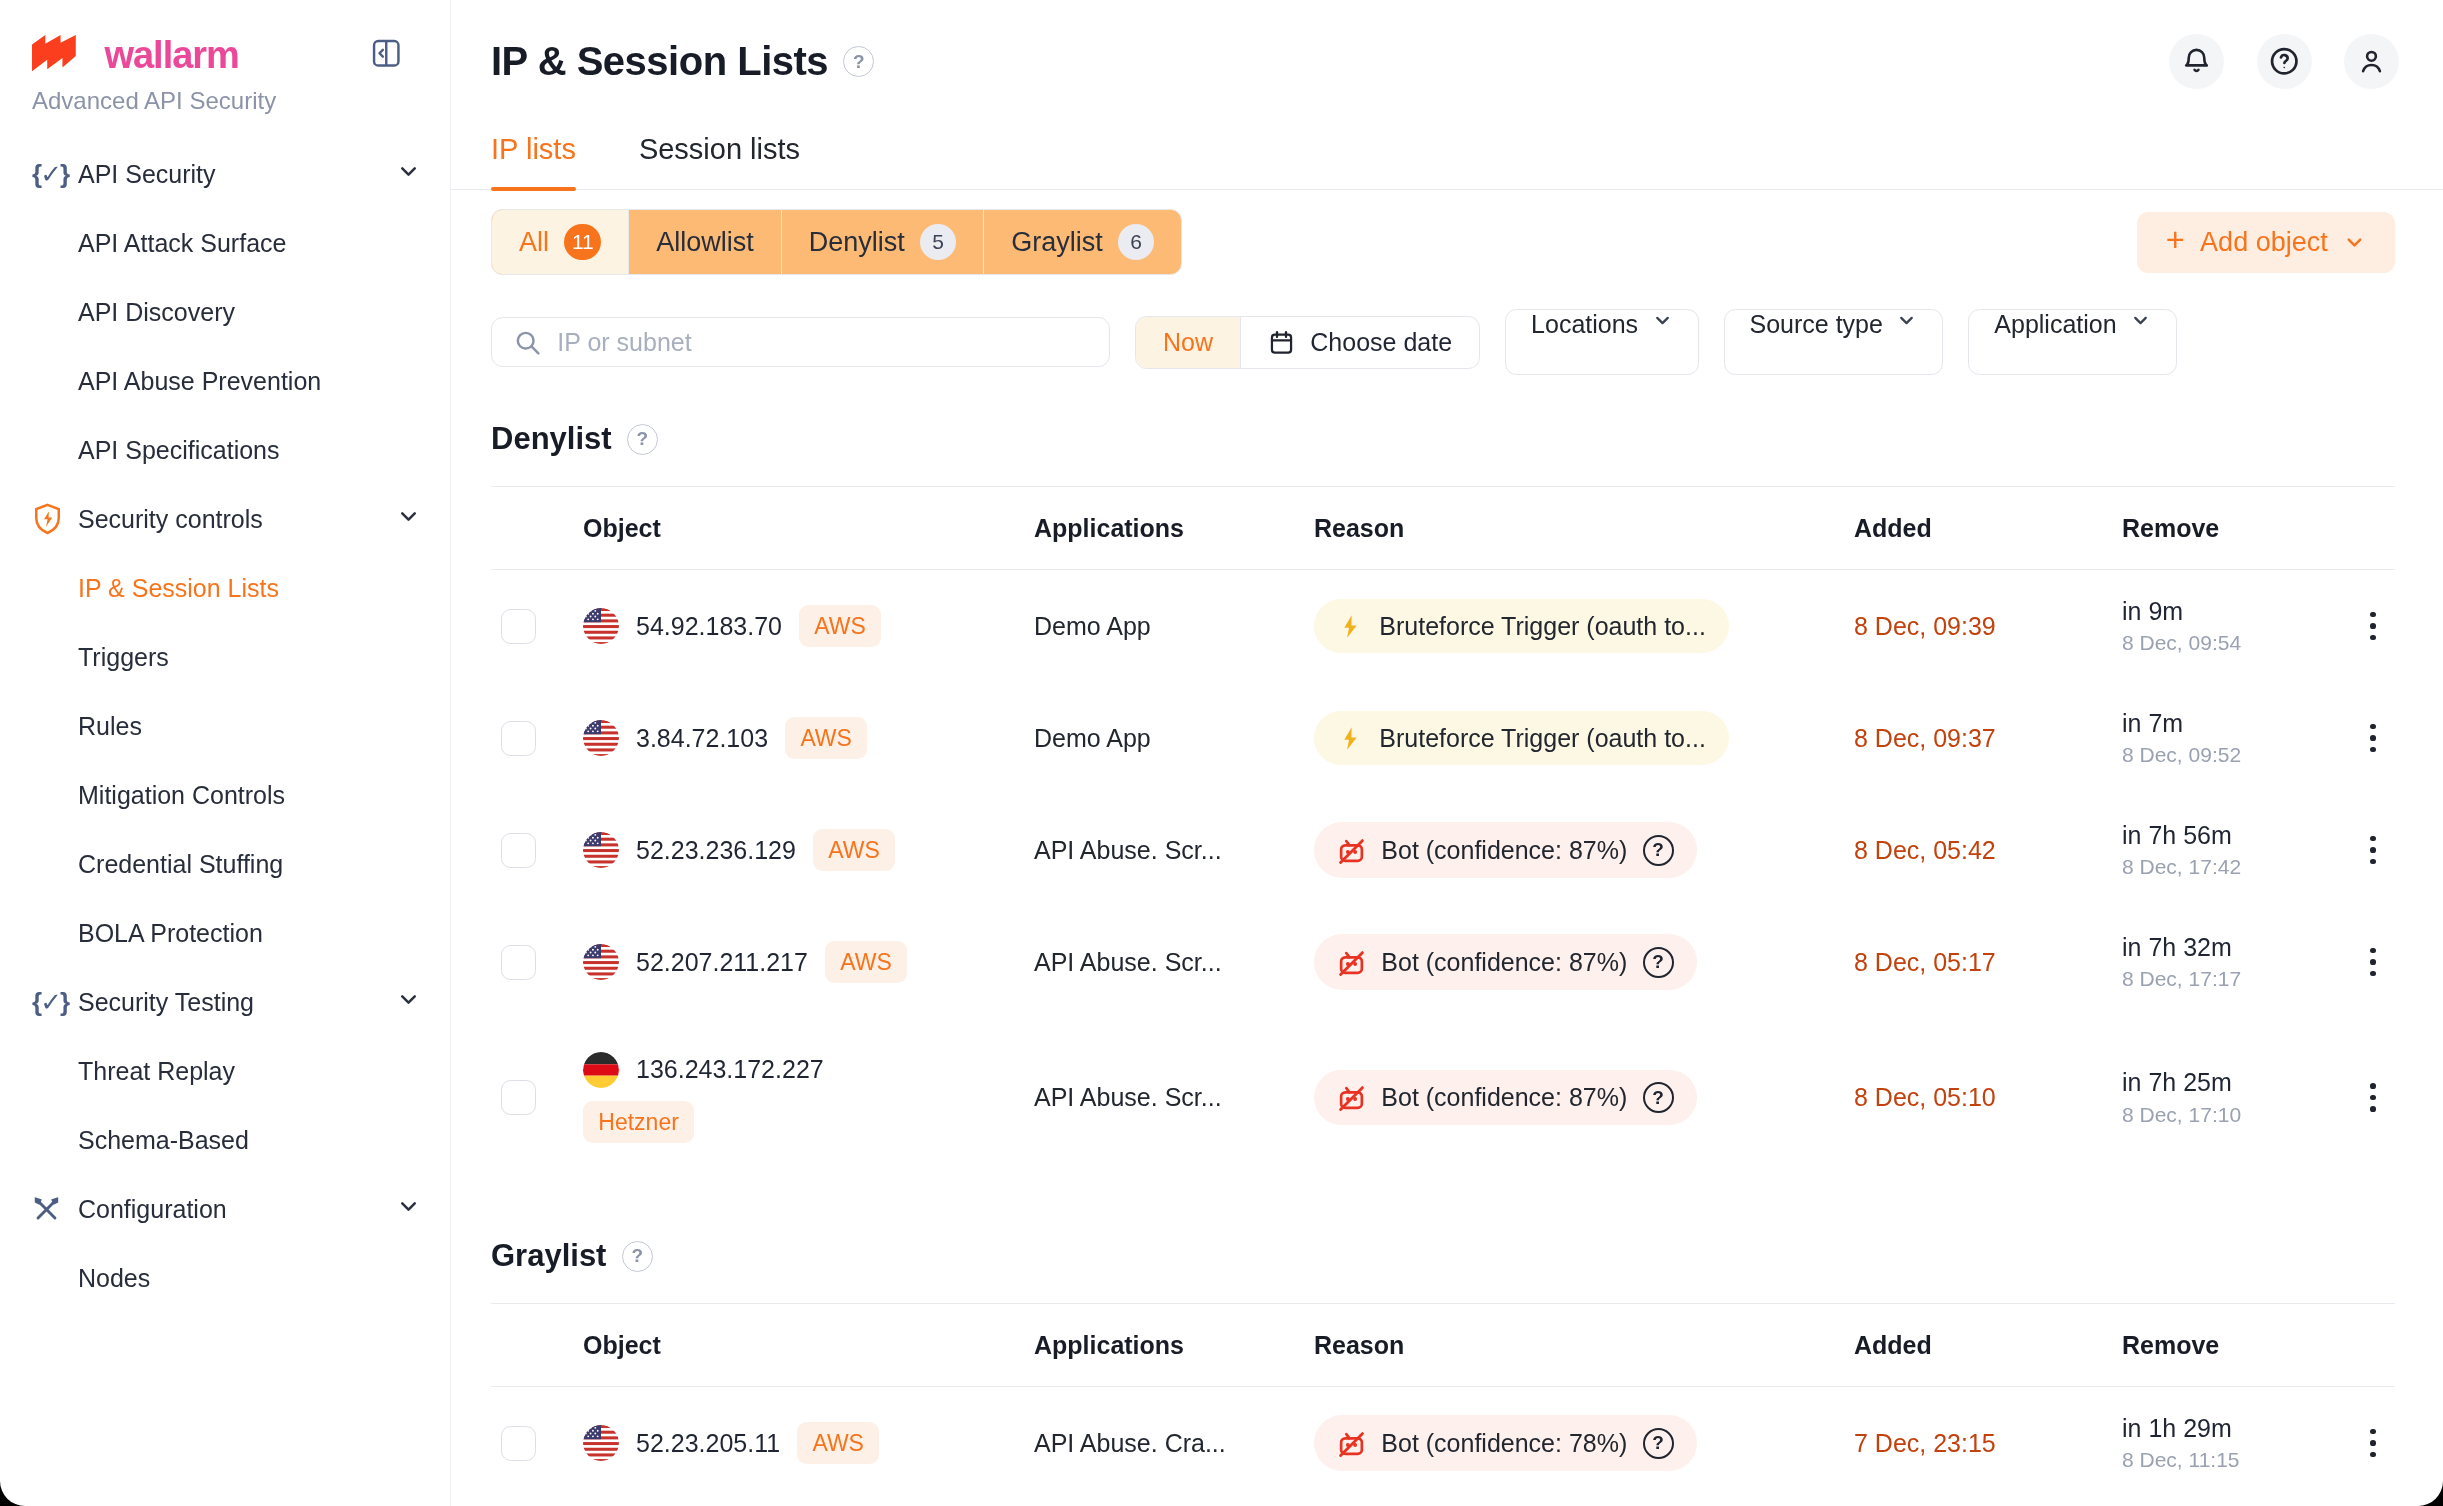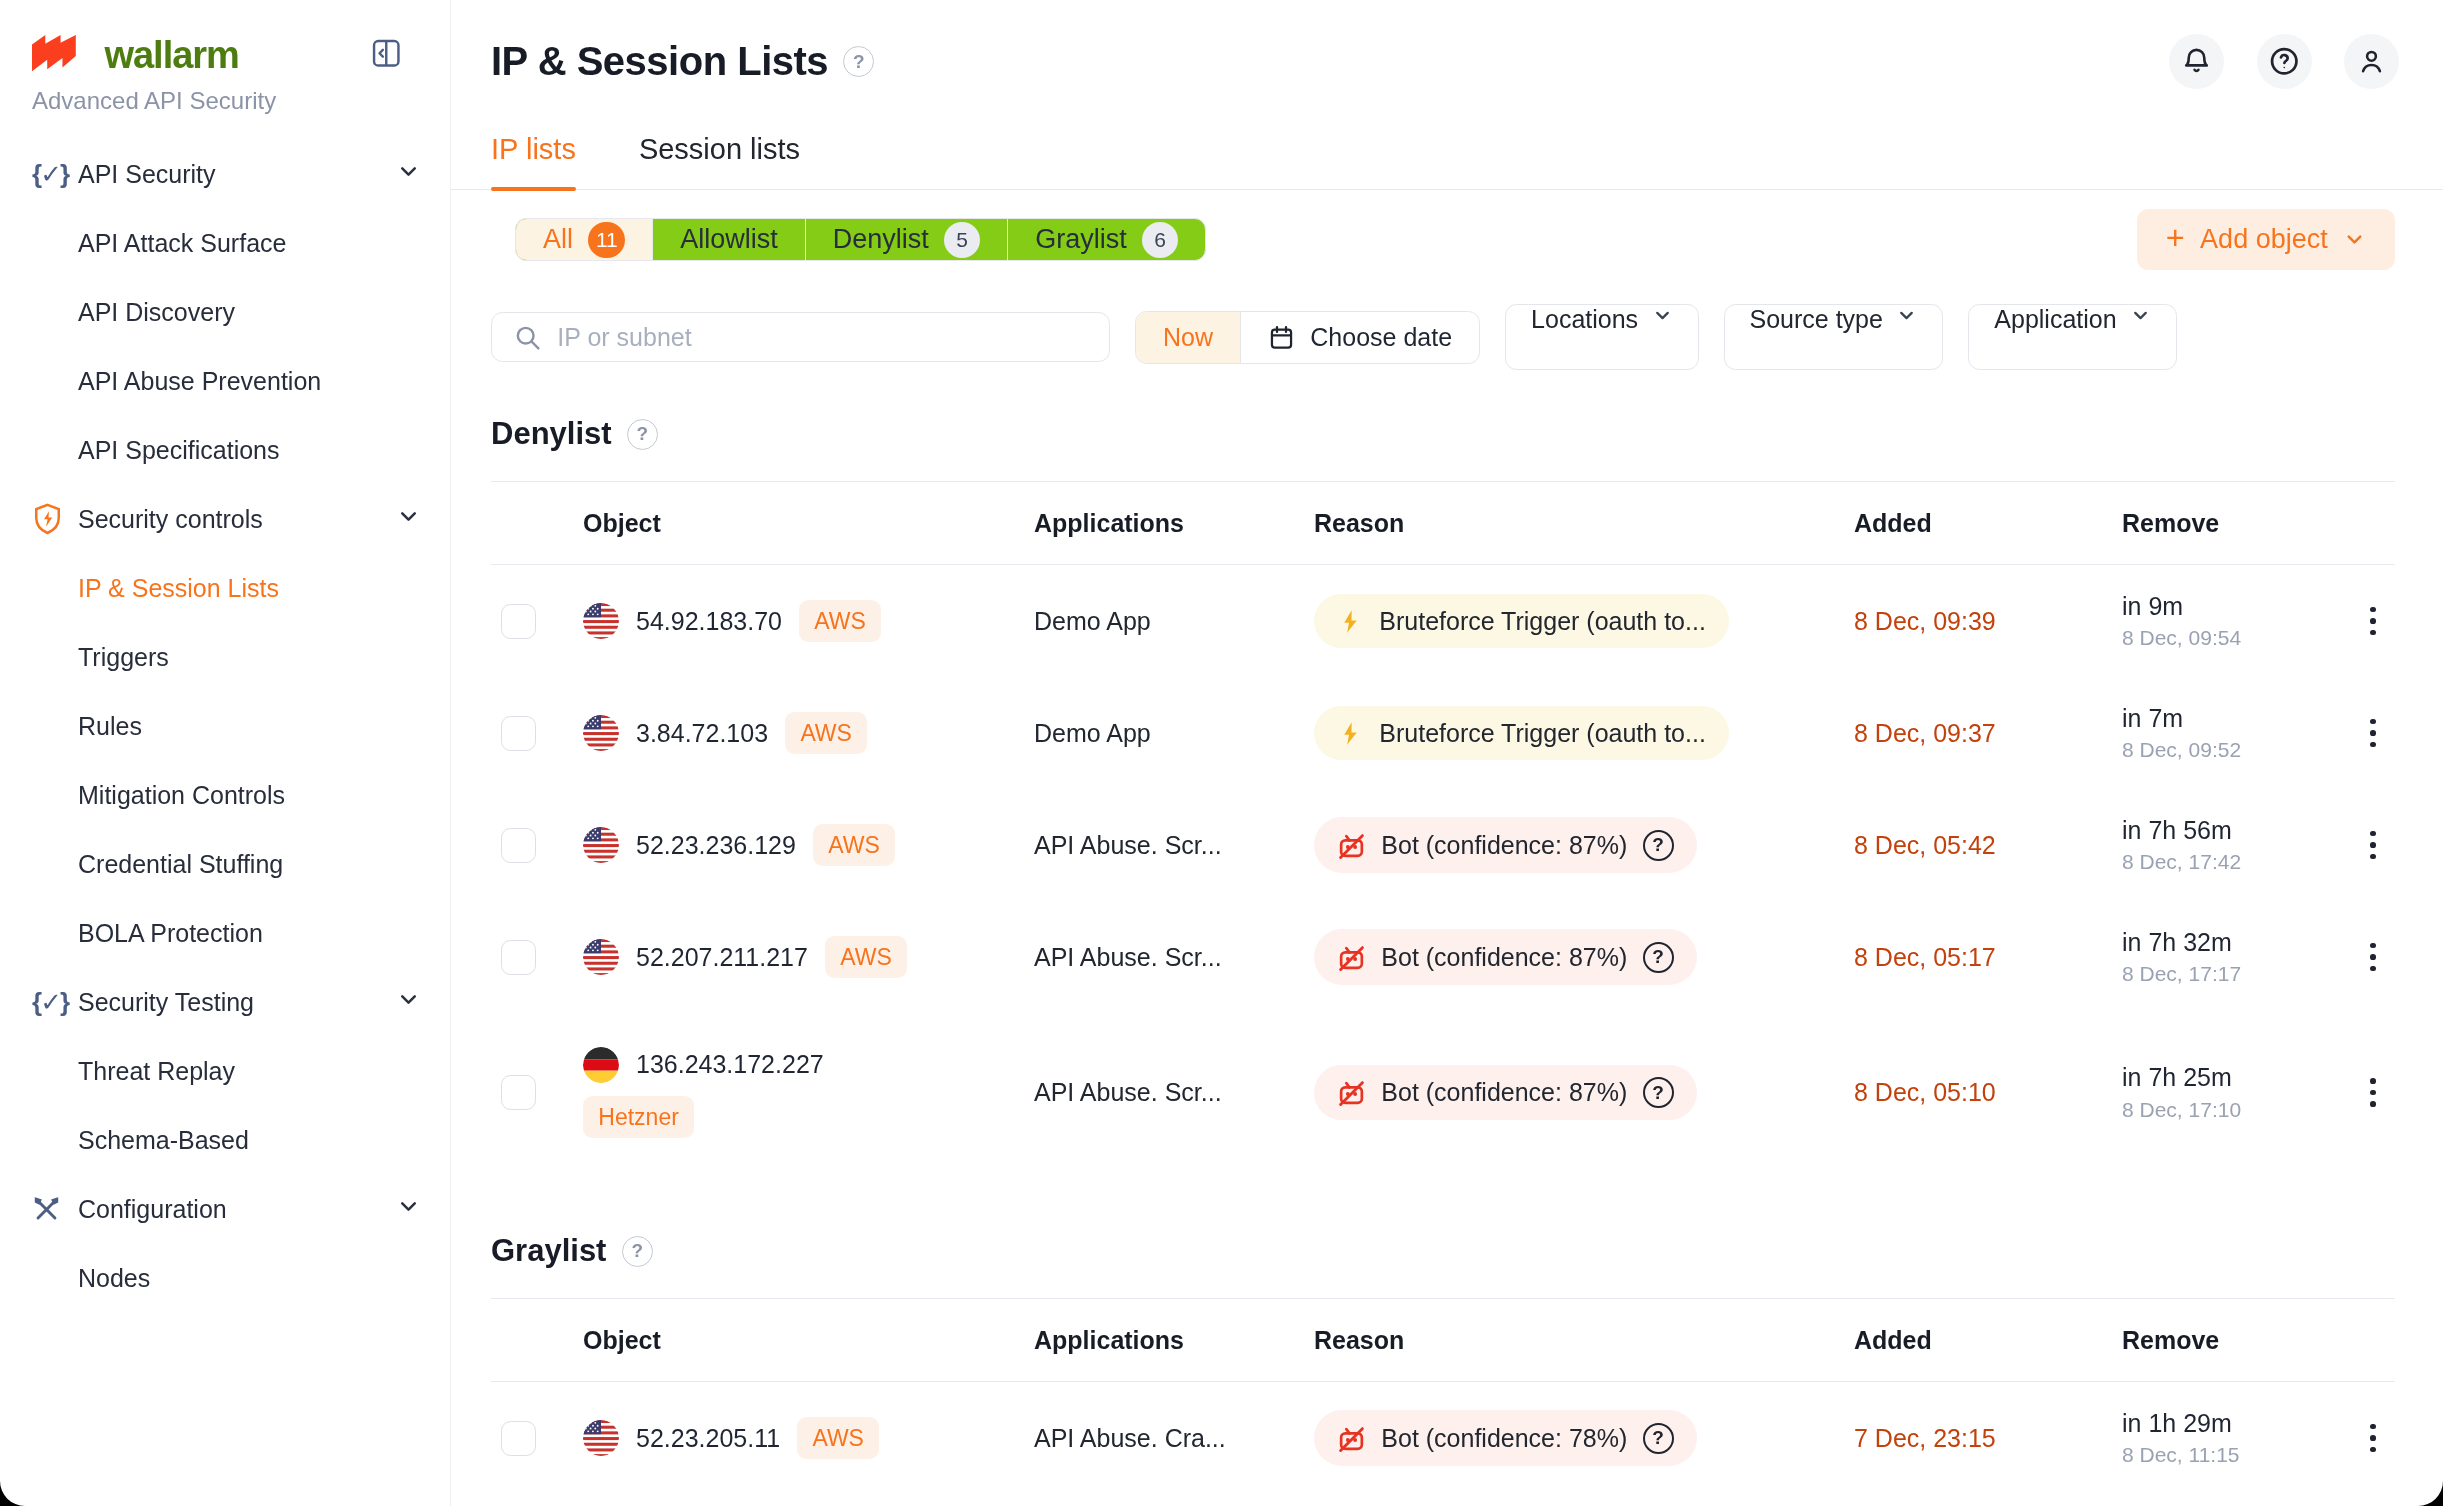--- a/index.html
+++ b/index.html
@@ -4,21 +4,21 @@
 <style>
   * { margin:0; padding:0; box-sizing:border-box; }
   html,body { width:2443px; height:1506px; background:#000; }
   body { font-family:"Liberation Sans","DejaVu Sans",sans-serif; color:#1f2532; }
   #app { width:2443px; height:1506px; background:#fff; border-radius:0 0 25px 25px; overflow:hidden; display:flex; }
 
   
   .sidebar { width:451px; min-width:451px; height:100%; border-right:1px solid #eef0f3; display:flex; flex-direction:column; padding:34px 0 38px 32px; position:relative; }
   .logo-row { display:flex; align-items:center; padding-right:23px; }
   .logo-mark { width:59px; height:42px; margin-right:13.4px; }
-  .logo-text { font-size:38px; font-weight:700; color:#4d7c0f; letter-spacing:-1px; }
+  .logo-text { font-size:38px; font-weight:700; color:#ec4899; letter-spacing:-1px; }
   .collapse-btn { margin-left:auto; margin-right:25px; color:#4c5e85; cursor:pointer; }
   .sidebar-subtitle { font-size:24px; color:#8b93a7; margin-top:9.6px; }
 
   .nav { margin-top:25px; flex:0 0 auto; }
   .nav-item { height:69px; display:flex; align-items:center; font-size:25px; color:#272d3a; cursor:pointer; padding-right:19px; position:relative; }
   .nav-item .nav-icon { width:46px; min-width:46px; display:flex; align-items:center; color:#4c5e85; }
   .nav-item.sub { padding-left:46px; }
   .nav-item.section { font-weight:500; }
   .nav-item.active { color:#f7741c; }
   .nav-chevron { margin-left:auto; color:#2a3040; margin-right:9.6px; }
@@ -43,21 +43,21 @@
   .icon-btn { width:55px; height:55px; border-radius:50%; background:#f4f5f7; display:flex; align-items:center; justify-content:center; color:#20242e; cursor:pointer; }
 
   .tabs { display:flex; gap:63px; padding:0 40px; margin-top:44px; border-bottom:1px solid #e9eaef; }
   .tab { font-size:29px; padding-bottom:23px; cursor:pointer; color:#21262f; position:relative; }
   .tab.active { color:#f7741c; }
   .tab.active:after { content:""; position:absolute; left:0; right:0; bottom:-1.9px; height:3.8px; background:#f7741c; border-radius:1.9px; }
 
   .content { flex:1; padding:0 48px 0 40px; overflow:hidden; }
 
   .filter-row1 { display:flex; align-items:center; margin-top:19px; }
-  .seg-control { display:flex; border:1px solid #e6e8ec; border-radius:11.5px; overflow:hidden; height:43px; background:#84cc16;margin-left:24px; }
+  .seg-control { display:flex; border:1px solid #e6e8ec; border-radius:11.5px; overflow:hidden; height:66px; background:#fdba74; }
   .seg { display:flex; align-items:center; gap:15.3px; padding:0 27px; font-size:27px; color:#272d3a; border-right:1px solid #e6e8ec; cursor:pointer; }
   .seg:last-child { border-right:none; }
   .seg.active { background:#fcf3e2; color:#f7741c; }
   .count-badge { min-width:36px; height:36px; border-radius:18px; background:#eaecf1; color:#3c4354; font-size:21px; display:flex; align-items:center; justify-content:center; padding:0 7.6px; }
   .count-badge.orange { background:#f7741c; color:#fff; }
   .add-btn { margin-left:auto; height:61px; background:#fdeee1; color:#f7741c; border-radius:11.5px; display:flex; align-items:center; gap:15.3px; padding:0 29px; font-size:27px; cursor:pointer; }
   .add-plus { font-size:32.5px; line-height:1; margin-top:-2.9px; }
 
   .filter-row2 { display:flex; align-items:center; gap:25px; margin-top:34px; }
   .search-box { width:619px; height:50px; border:1px solid #e4e6eb; border-radius:11.5px; display:flex; align-items:center; padding:0 21px; gap:15.3px; color:#9aa2b1; }

